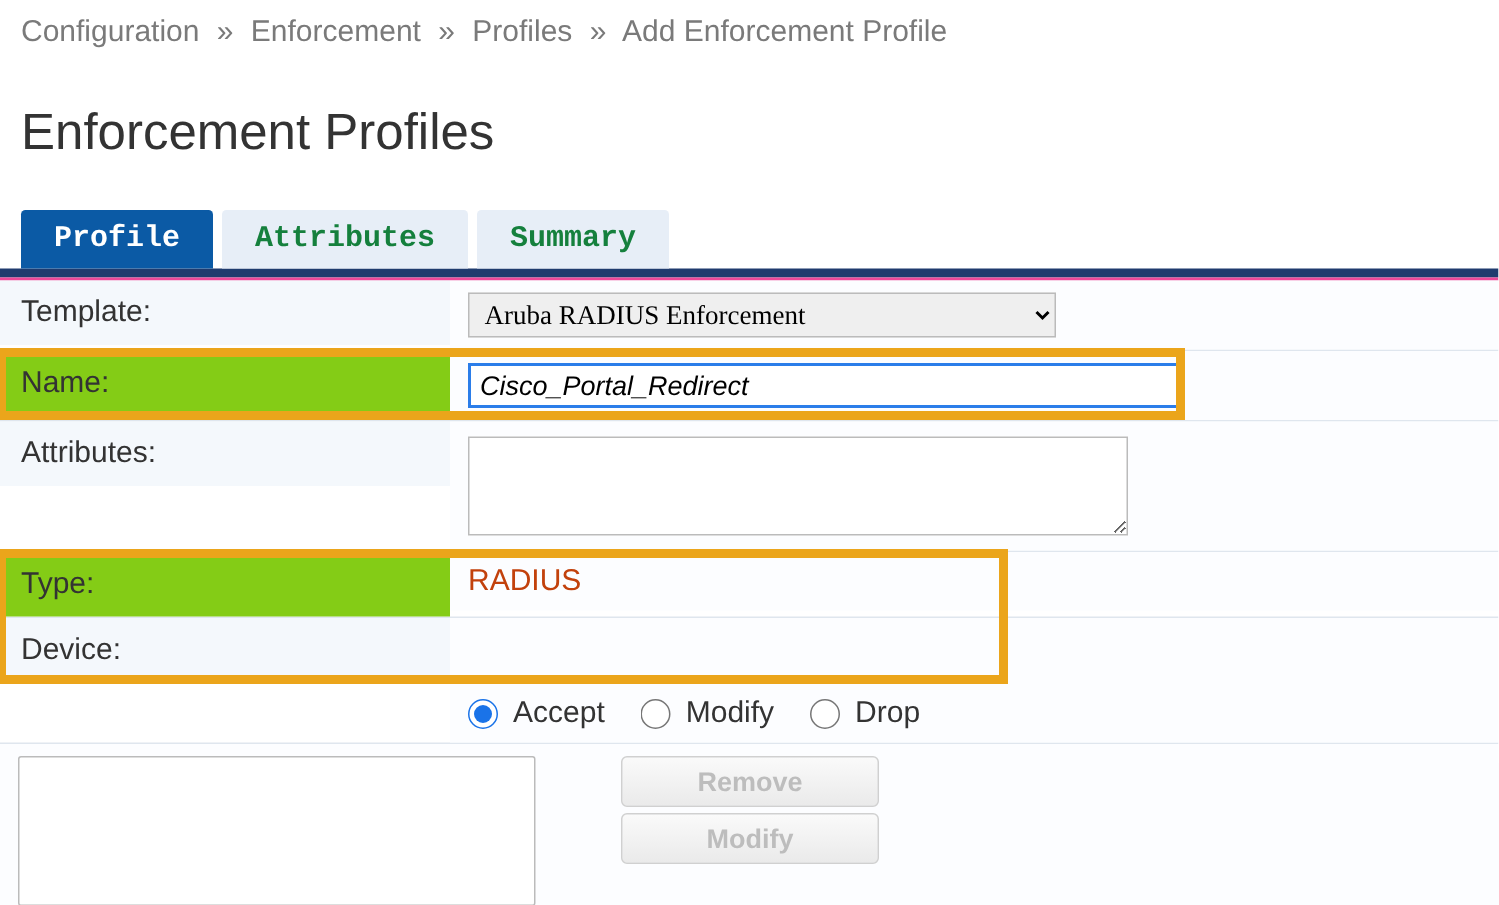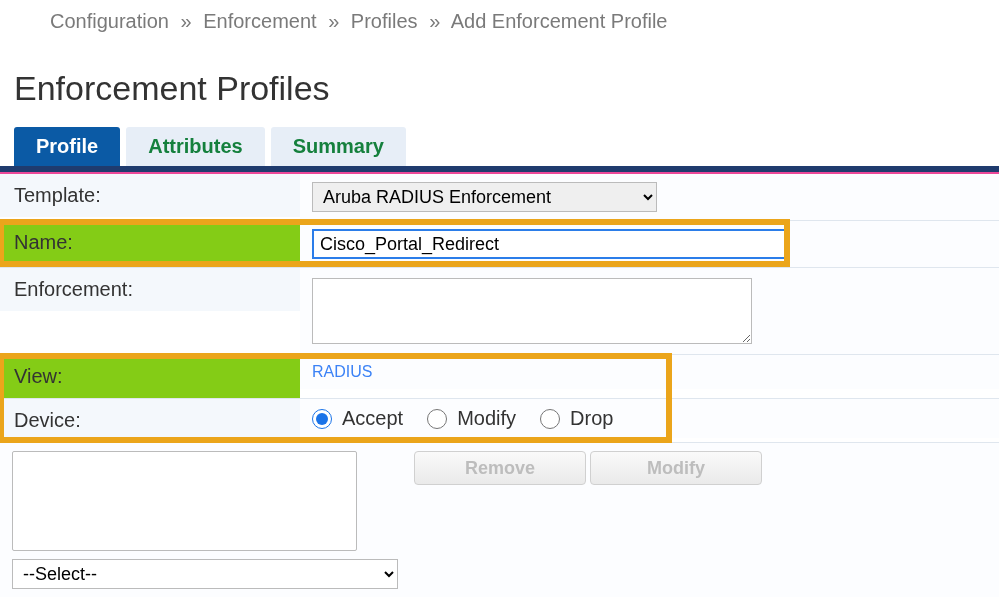--- a/index.html
+++ b/index.html
@@ -7,35 +7,35 @@
       font-family: "Segoe UI", Arial, sans-serif;
       background: #fff;
       color: #333;
       font-size: 18px;
       width: 999px;
     }
     .breadcrumb {
       padding: 10px 14px 6px;
       color: #7a7a7a;
       font-size: 20px;
-      margin-left: 36px;
     }
     .breadcrumb .sep { margin: 0 6px; color: #7a7a7a; }
     .page-title {
       padding: 6px 14px 14px;
       font-size: 34px;
       color: #333;
       font-weight: 400;
       margin-top: 24px;
     }
     .tabs {
-      margin: 5px 0 0 14px;
+      margin: 18px 0 0 14px;
       display: flex;
       gap: 6px;
       align-items: flex-end;
+      font-family: Liberation Mono, monospace;
     }
     .tab {
       padding: 8px 22px;
       background: #e7eef7;
       color: #15803d;
       font-size: 20px;
       font-weight: 600;
       border-radius: 3px 3px 0 0;
       cursor: pointer;
     }
@@ -68,35 +68,37 @@
     }
     .row .value-cell {
       flex: 1;
       padding: 8px 12px;
       background: #fcfdff;
       display: flex;
       align-items: center;
       gap: 8px;
     }
     select.template-select {
-      width: 345px;
+      width: 392px;
       height: 30px;
       font-size: 18px;
       padding: 2px 6px;
       background: #efefef;
       border: 1px solid #bbb;
+      font-family: Liberation Serif, serif;
     }
     input.name-input {
       width: 474px;
       height: 30px;
       font-size: 18px;
       padding: 2px 6px;
       border: 2px solid #2b7de9;
       outline: none;
       background: #fff;
+      font-style: italic;
     }
     textarea.desc-input {
       width: 440px;
       height: 66px;
       font-size: 18px;
       padding: 4px 6px;
       border: 1px solid #bbb;
       resize: both;
     }
     .highlight-name {
@@ -117,55 +119,56 @@
       height: 90px;
       border: 6px solid #eba51b;
       pointer-events: none;
       z-index: 5;
     }
     .ta-wrapper { position: relative; }
     .radio-group {
       display: flex;
       align-items: center;
       gap: 24px;
+      margin-top: 44px;
     }
     .radio-item {
       display: flex;
       align-items: center;
       gap: 10px;
       font-size: 20px;
     }
     input[type="radio"] {
       width: 20px;
       height: 20px;
       accent-color: #1a73e8;
     }
     .type-value {
-      font-size: 16px;
-      color: #3b82f6;
+      font-size: 20px;
+      color: #c2410c;
     }
     select.dg-listbox {
       width: 345px;
       height: 100px;
       border: 1px solid #bbb;
       background: #fff;
       font-size: 18px;
     }
     select.dg-select {
       width: 386px;
       height: 30px;
       font-size: 18px;
       padding: 2px 6px;
       background: #fff;
       border: 1px solid #bbb;
       margin-top: 8px;
     }
     .btn-stack {
       display: flex;
-      flex-direction: row;
+      flex-direction: column;
       gap: 4px;
       margin-left: 16px;
     }
     button.side-btn {
       width: 172px;
       height: 34px;
       background: linear-gradient(#fafafa, #eaeaea);
       border: 1px solid #d0d0d0;
       border-radius: 4px;
       color: #bdbdbd;
@@ -215,31 +218,31 @@
 
   <div class="row alt" style="position:relative;">
     <div class="highlight-name"></div>
     <div class="label-cell">Name:</div>
     <div class="value-cell">
       <input type="text" class="name-input" value="Cisco_Portal_Redirect" style="">
     </div>
   </div>
 
   <div class="row description">
-    <div class="label-cell">Enforcement:</div>
+    <div class="label-cell">Attributes:</div>
     <div class="value-cell">
       <textarea class="desc-input" style=""></textarea>
     </div>
   </div>
 
   <div class="ta-wrapper">
     <div class="highlight-type-action"></div>
 
     <div class="row alt">
-      <div class="label-cell">View:</div>
+      <div class="label-cell">Type:</div>
       <div class="value-cell">
         <span class="type-value">RADIUS</span>
       </div>
     </div>
 
     <div class="row">
       <div class="label-cell">Device:</div>
       <div class="value-cell">
         <div class="radio-group">
           <label class="radio-item">

